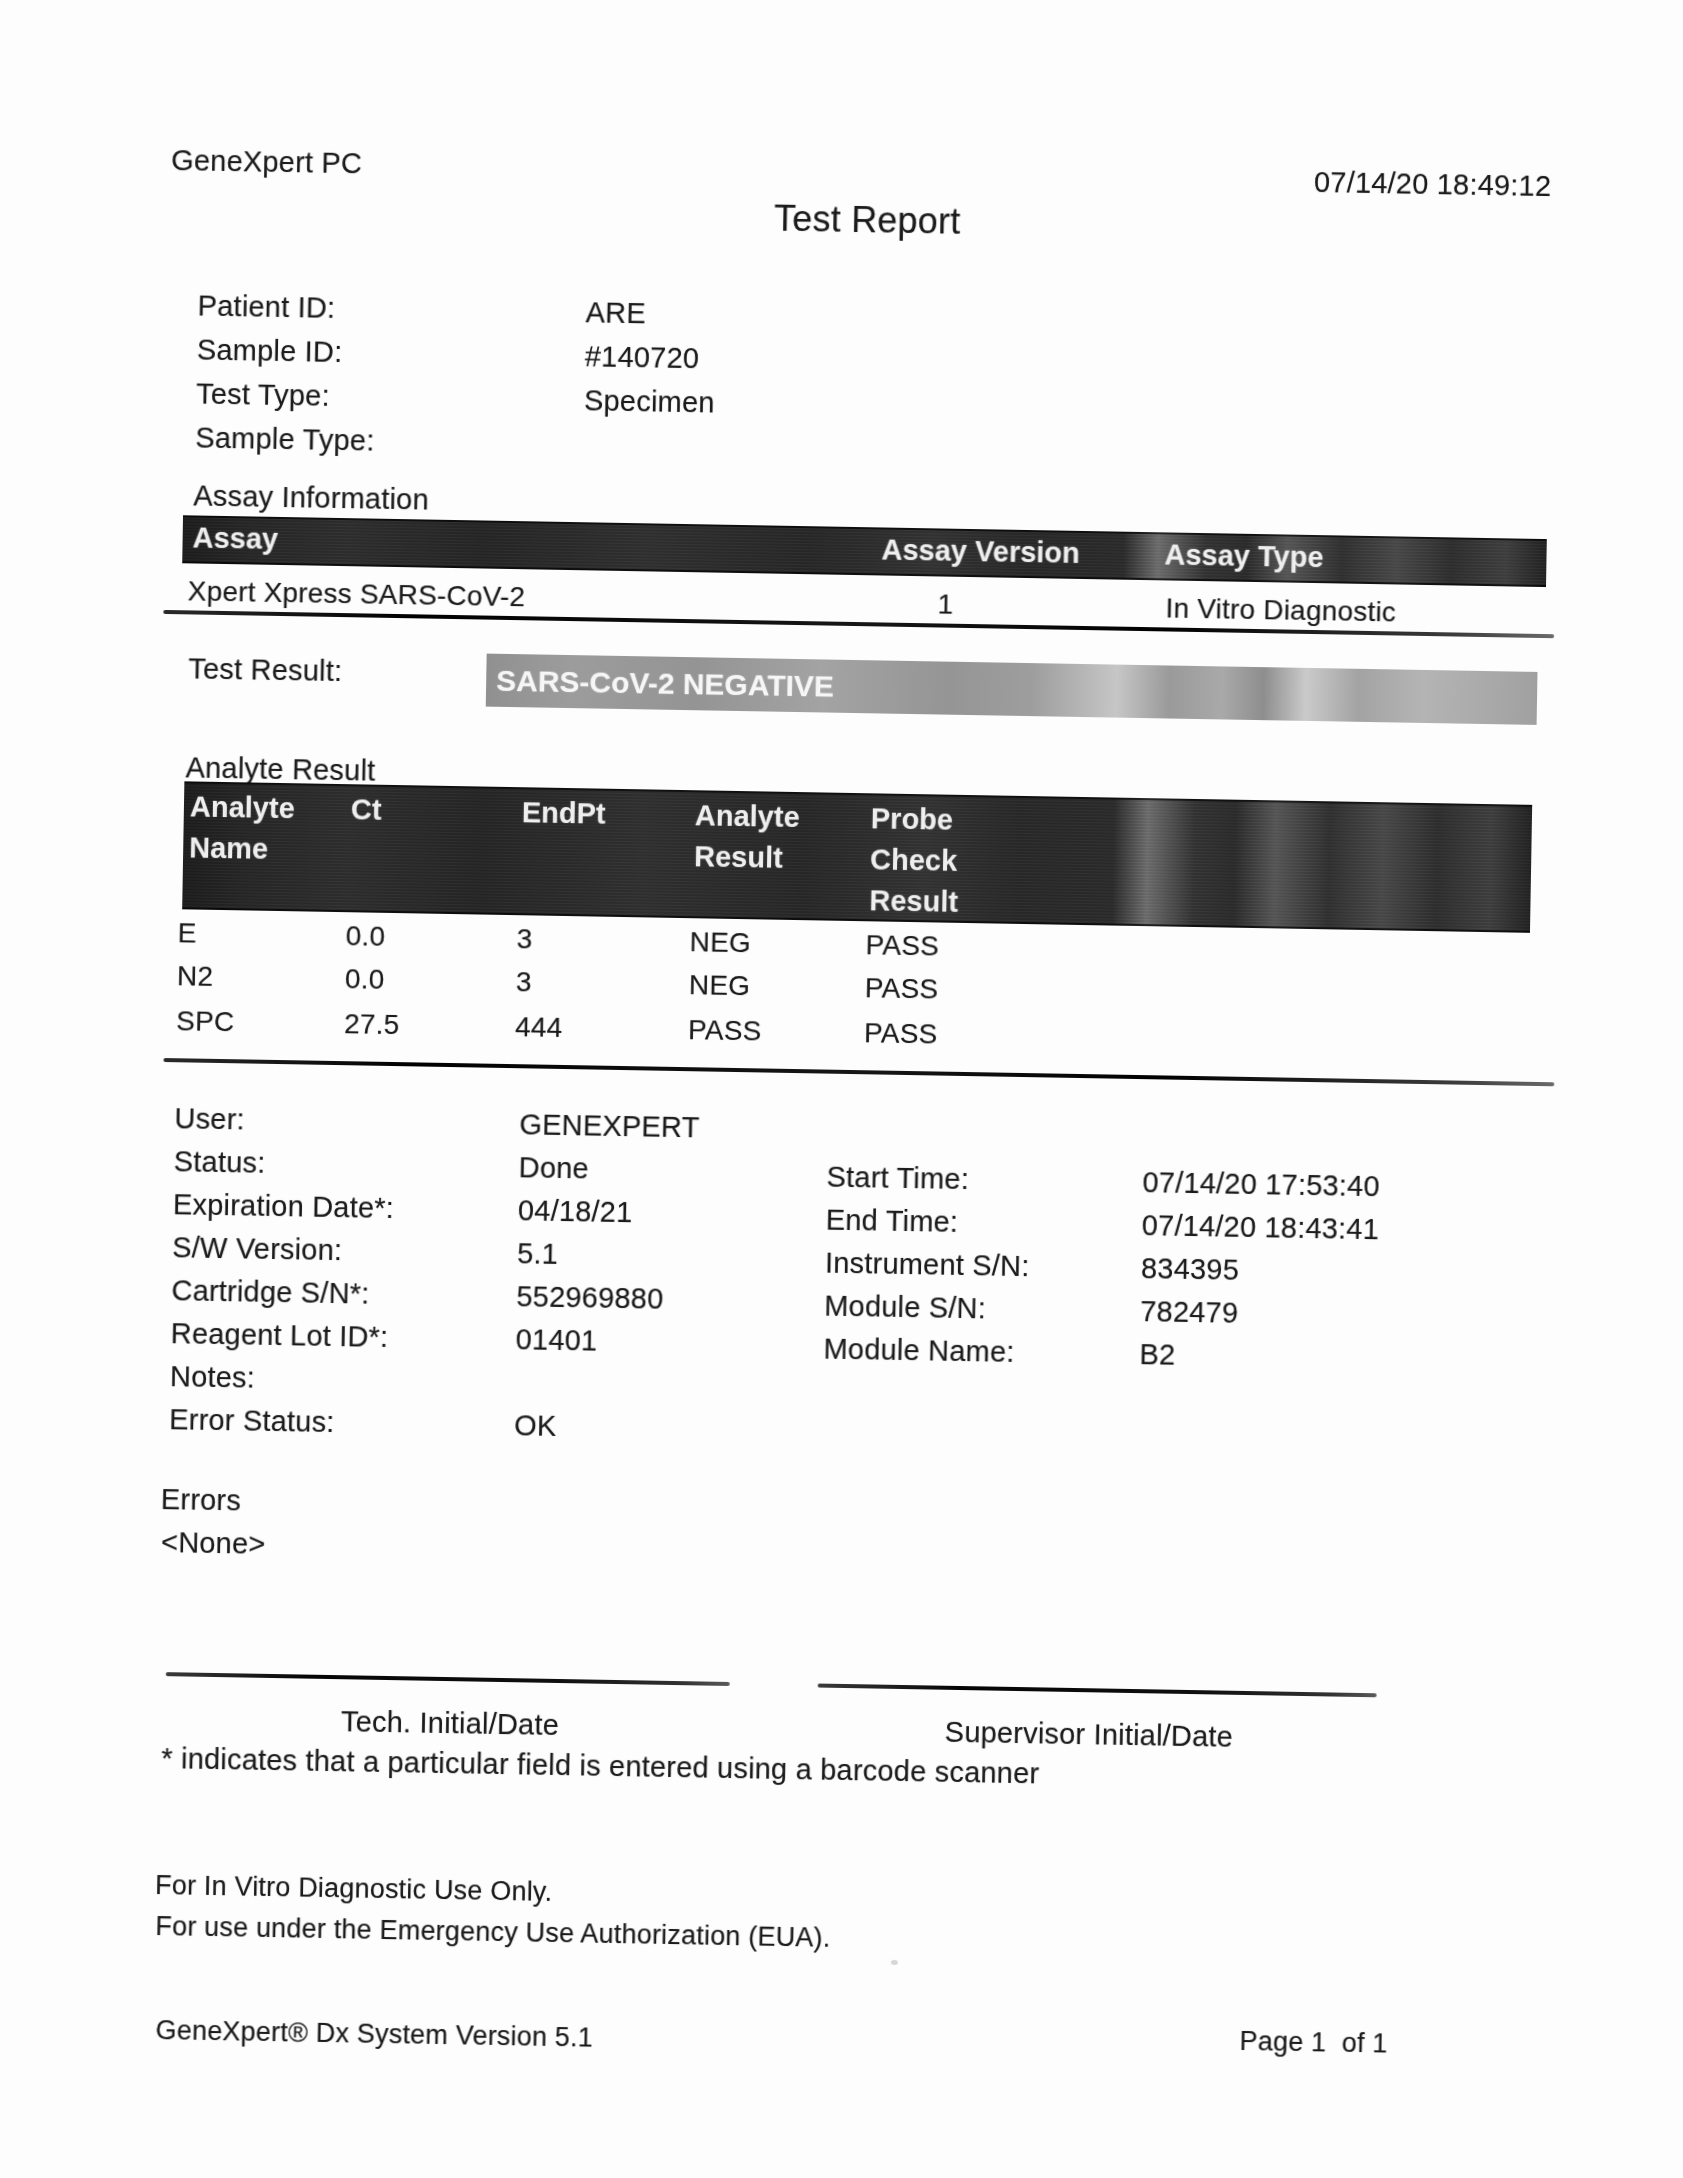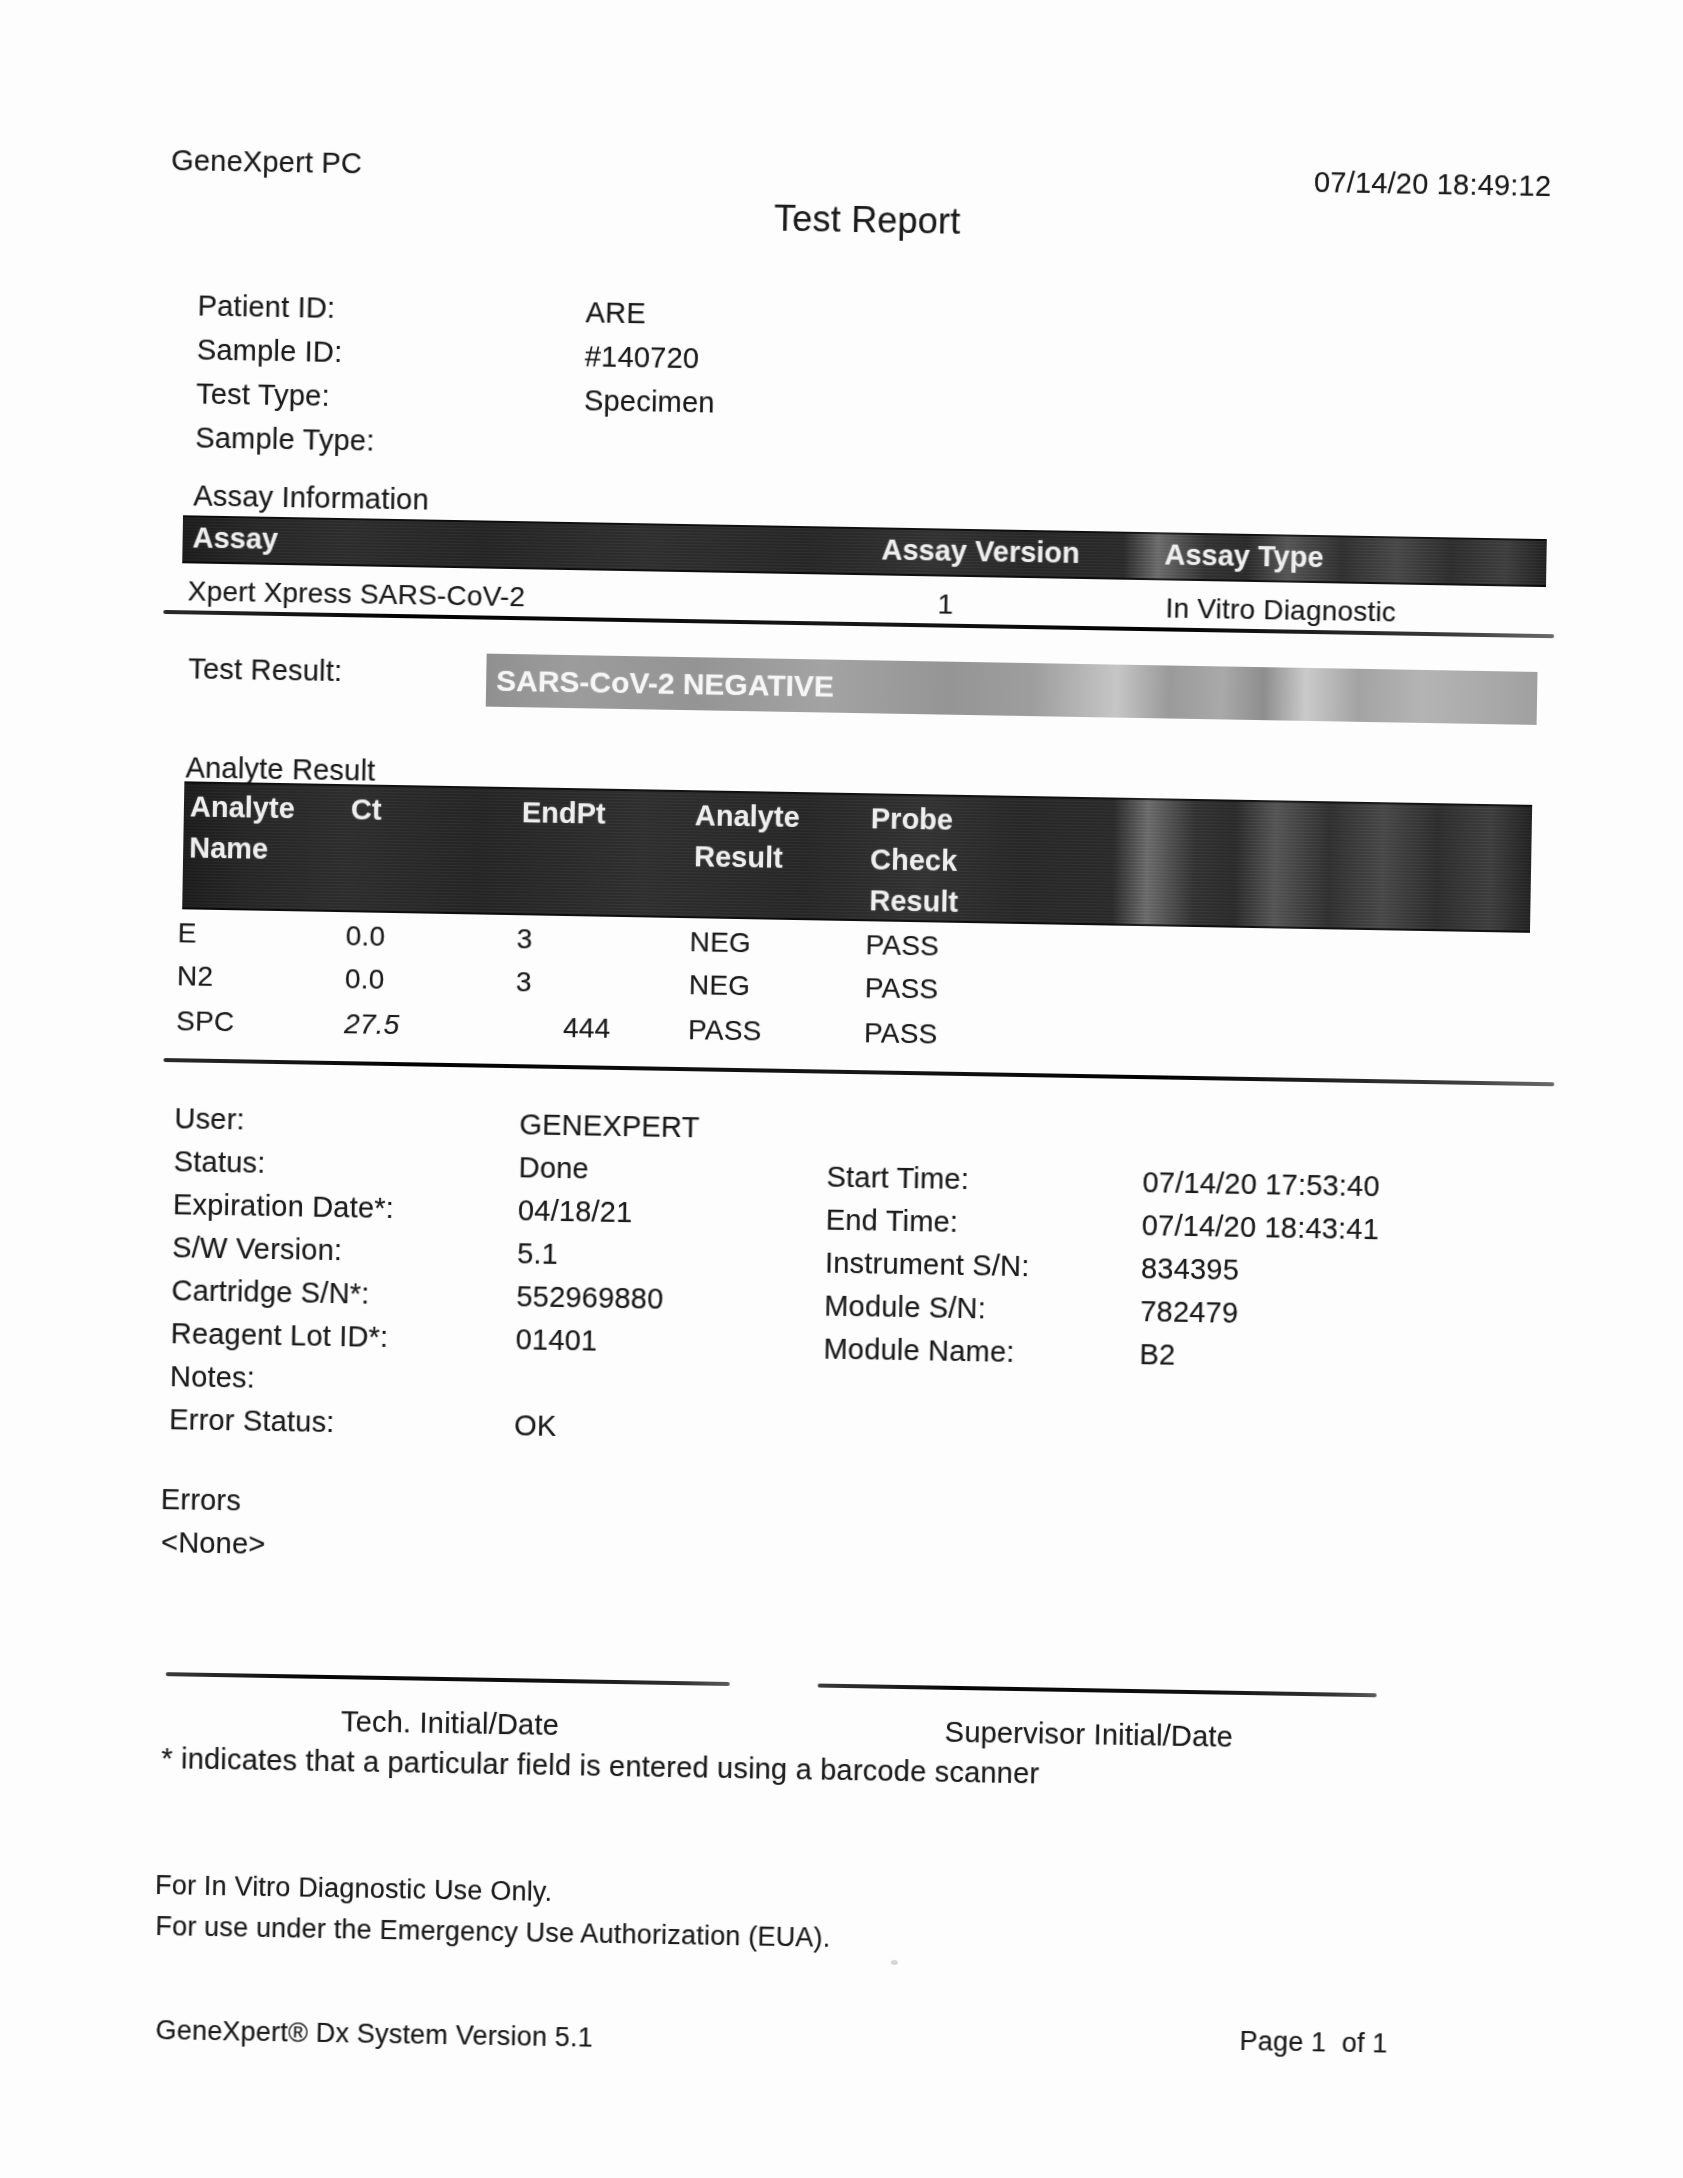--- a/index.html
+++ b/index.html
@@ -110,22 +110,22 @@
   </div>
   <div class="abs t cells" style="left:194px;top:957px;width:1348px;height:40px;font-size:28px;">
     <span style="left:0;">N2</span>
     <span style="left:168px;">0.0</span>
     <span style="left:339px;">3</span>
     <span style="left:512px;">NEG</span>
     <span style="left:688px;">PASS</span>
   </div>
   <div class="abs t cells" style="left:194px;top:1002px;width:1348px;height:40px;font-size:28px;">
     <span style="left:0;">SPC</span>
-    <span style="left:168px;font-style:italic;">27.5</span>
-    <span style="left:339px;margin-left:48px;">444</span>
+    <span style="left:168px;">27.5</span>
+    <span style="left:339px;">444</span>
     <span style="left:512px;">PASS</span>
     <span style="left:688px;">PASS</span>
   </div>
 
   <div class="abs rule" style="left:182px;top:1055px;width:1391px;"></div>
 
   <div class="abs grid tight t" style="left:194px;top:1094px;grid-template-columns:345px auto;">
     <div>User:</div>
     <div>GENEXPERT</div>
     <div>Status:</div>

